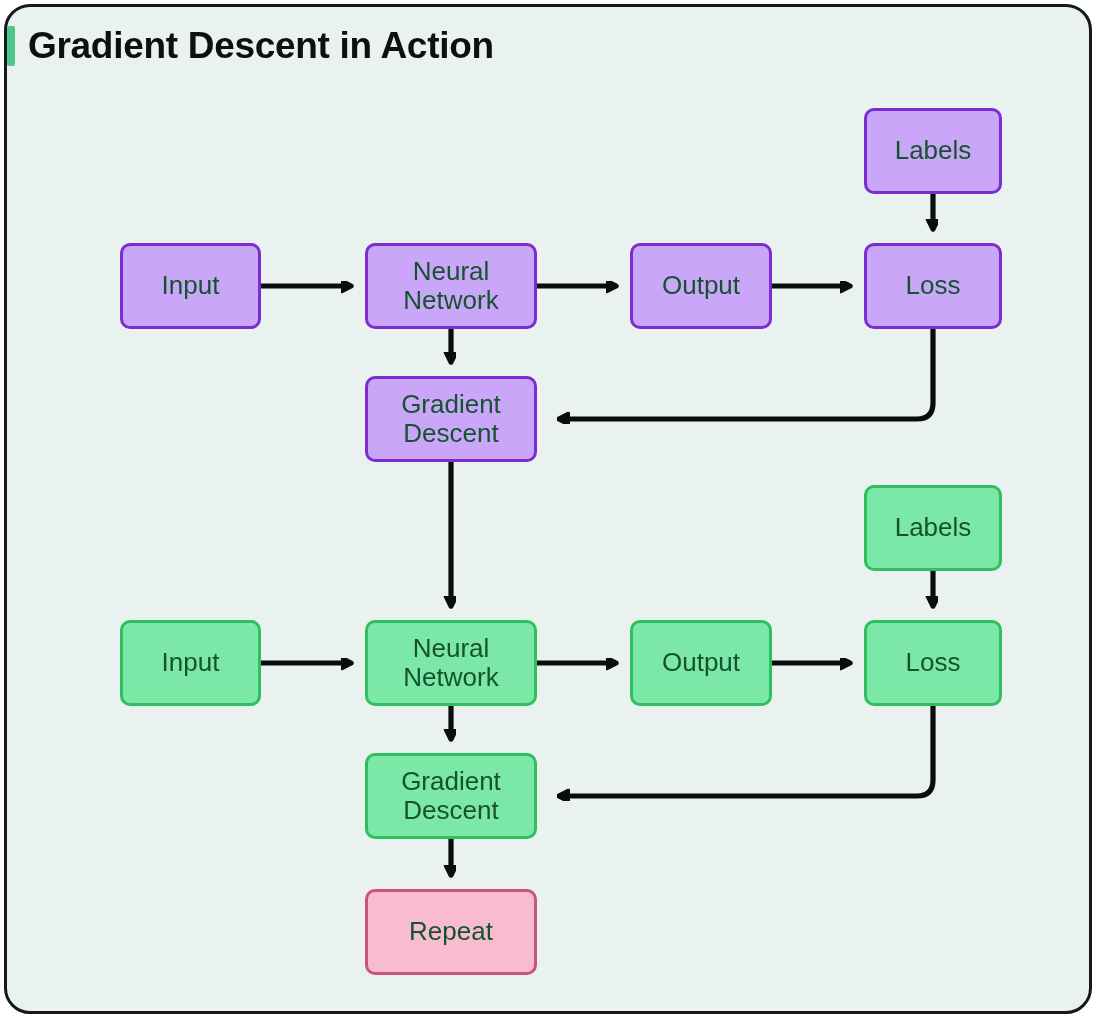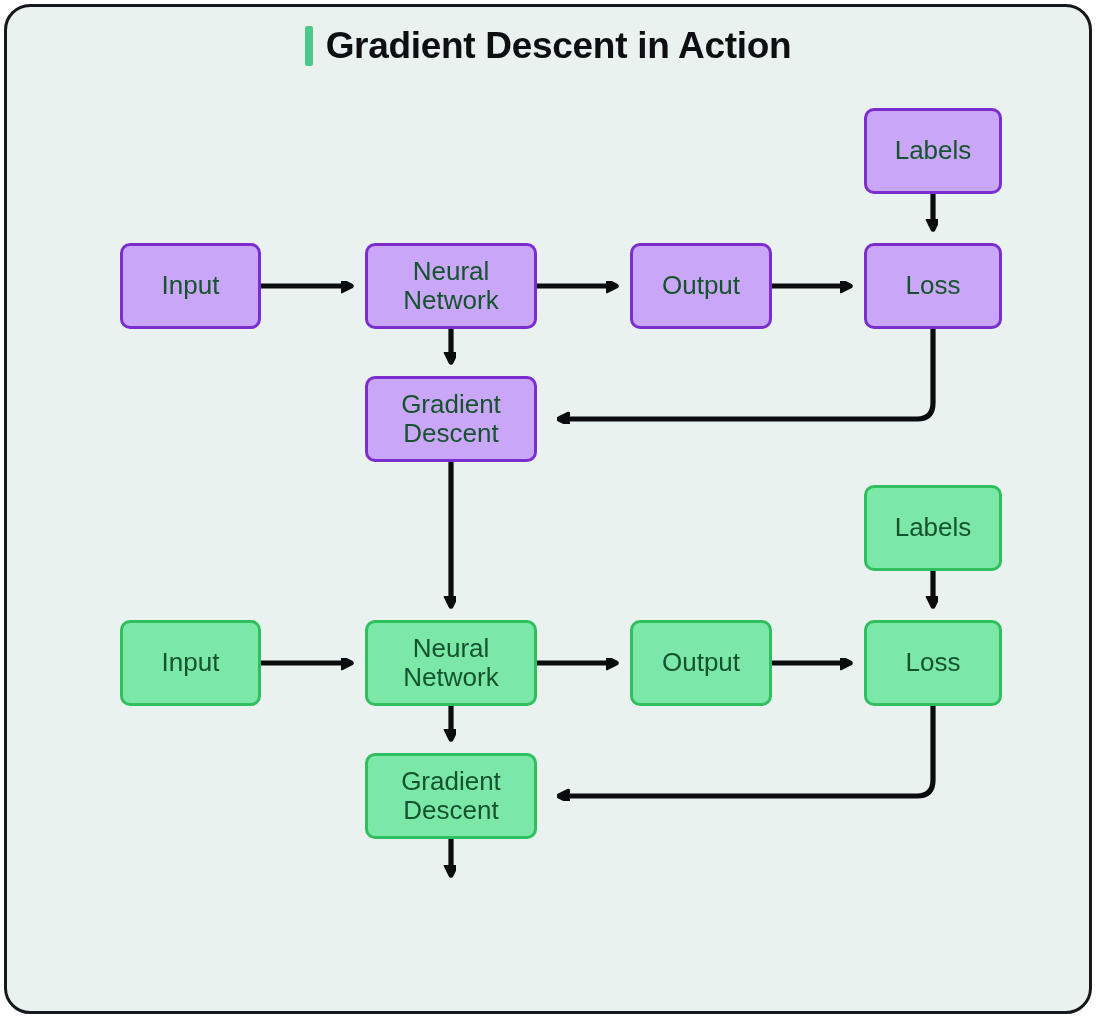--- a/index.html
+++ b/index.html
@@ -25,21 +25,20 @@
     box-sizing: border-box;
     overflow: hidden;
   }
   #title-wrap {
     position: absolute;
     left: 0;
     top: 18px;
     width: 100%;
     display: flex;
     align-items: center;
-    justify-content: center;
   }
   #title-accent {
     width: 8px;
     height: 40px;
     background: #4CC98A;
     border-radius: 2px;
     margin-right: 13px;
   }
   #title-text {
     font-size: 37px;
@@ -127,14 +126,15 @@
 
   <div class="node n-green" style="left:113px;  top:613px; width:141px; height:86px;">Input</div>
   <div class="node n-green" style="left:358px;  top:613px; width:172px; height:86px;">Neural
 Network</div>
   <div class="node n-green" style="left:623px;  top:613px; width:142px; height:86px;">Output</div>
   <div class="node n-green" style="left:857px;  top:478px; width:138px; height:86px;">Labels</div>
   <div class="node n-green" style="left:857px;  top:613px; width:138px; height:86px;">Loss</div>
   <div class="node n-green" style="left:358px;  top:746px; width:172px; height:86px;">Gradient
 Descent</div>
 
+  <div class="node n-pink" style="left:358px;  top:882px; width:172px; height:86px;">Repeat</div>
 
 </div>
 
 </body></html>

